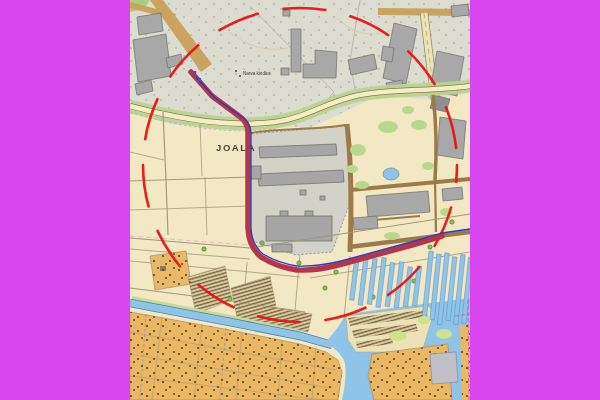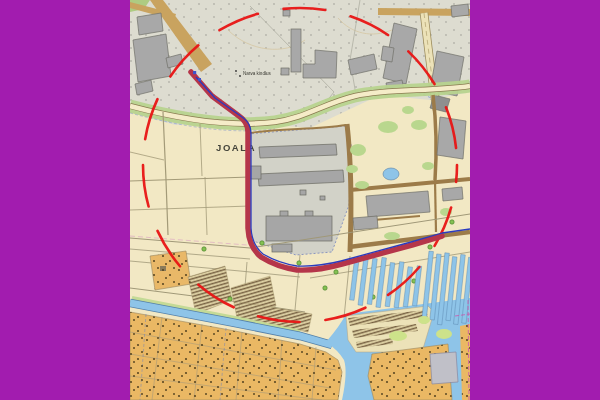--- a/index.html
+++ b/index.html
@@ -1,16 +1,16 @@
 <!DOCTYPE html>
 <html><head>
 <meta charset="utf-8">
 <style>
   html,body{margin:0;padding:0;background:#ffffff;}
-  .stage{position:relative;width:600px;height:400px;background:#a21caf;overflow:hidden;
+  .stage{position:relative;width:600px;height:400px;background:#d946ef;overflow:hidden;
          font-family:"Liberation Sans",sans-serif;}
   .mapwrap{position:absolute;left:130px;top:0;width:340px;height:400px;}
   svg{display:block;}
   text{font-family:"Liberation Sans",sans-serif;}
   .district-label{font-size:9.5px;font-weight:bold;letter-spacing:1.6px;fill:#45453b;}
   .poi-label{font-size:4.6px;fill:#3c3c34;}
 </style>
 </head>
 <body>
 

